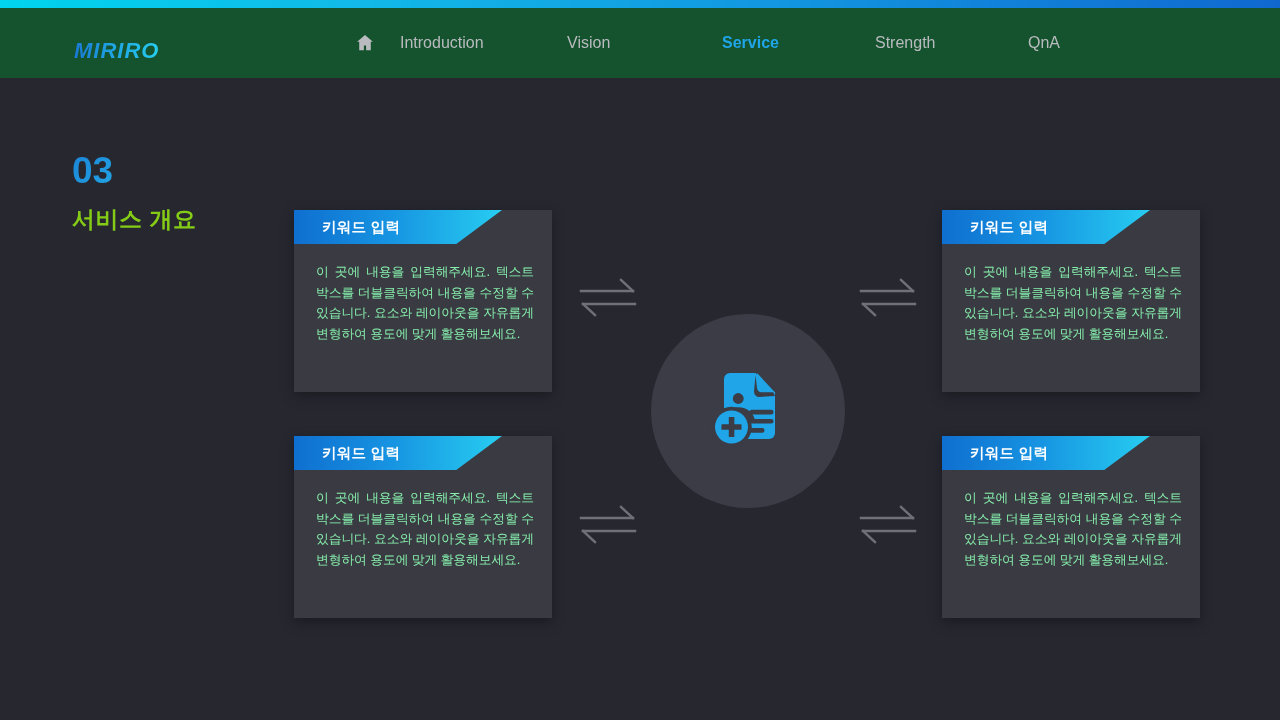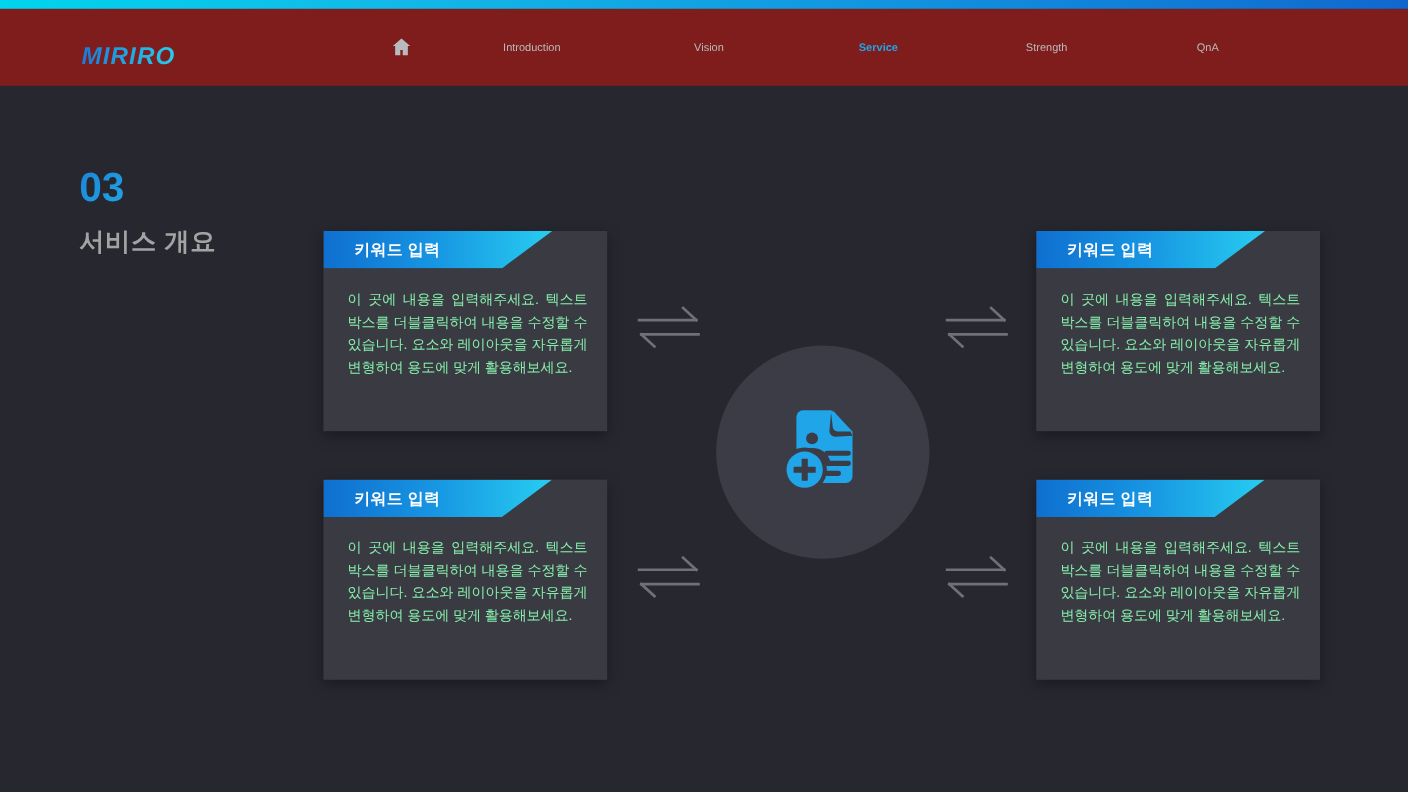--- a/index.html
+++ b/index.html
@@ -13,63 +13,62 @@
   
   .top-bar{
     position:absolute; left:0; top:0; width:1280px; height:8px;
     background:linear-gradient(90deg,#00d4ee 0%,#12b9e8 28%,#1295e0 62%,#1068cf 100%);
     z-index:5;
   }
 
   
   .navbar{
     position:absolute; left:0; top:8px; width:1280px; height:70px;
-    background:#7f1d1d;
+    background:#14532d;
     z-index:4;
   }
   .logo{
     position:absolute; left:74px; top:30px;
     font-size:22px; font-weight:bold; font-style:italic;
     letter-spacing:1px;
     background:linear-gradient(90deg,#1a79d6 0%,#1f9fe0 40%,#26cdf0 100%);
     -webkit-background-clip:text; background-clip:text;
     color:transparent; -webkit-text-fill-color:transparent;
     user-select:none;
   }
   .nav-items{
     position:absolute; left:330px; top:0; height:70px;
     display:flex; align-items:center;
   }
   .nav-home{
     width:70px; display:flex; align-items:center; justify-content:center;
     cursor:pointer;
   }
   .nav-link{
-    color:#b9bbbf; font-size:10px;
+    color:#b9bbbf; font-size:16px;
     padding:0 0; cursor:pointer; white-space:nowrap;
-    text-align:center;
   }
   .nav-link.w1{ width:167px; }
   .nav-link.w2{ width:155px; }
   .nav-link.w3{ width:153px; }
   .nav-link.w4{ width:153px; }
   .nav-link.w5{ width:140px; }
   .nav-link.active{ color:#1fa5e8; font-weight:bold; }
 
   
   .heading{ position:absolute; left:72px; top:152px; }
   .heading .num{
     font-size:37px; font-weight:bold; line-height:1;
     background:linear-gradient(135deg,#1b84d8 0%,#2bc8ef 100%);
     -webkit-background-clip:text; background-clip:text;
     color:transparent; -webkit-text-fill-color:transparent;
   }
   .heading .sub{
     margin-top:15px;
-    font-size:23px; font-weight:bold; color:#a3a3a3; letter-spacing:0.5px;
+    font-size:23px; font-weight:bold; color:#84cc16; letter-spacing:0.5px;
   }
 
   
   .card{
     position:absolute; width:258px; height:182px;
     background:#3a3b42;
     box-shadow:0 4px 12px rgba(0,0,0,.35);
     overflow:hidden;
   }
   .card.c1{ left:294px; top:210px; }

